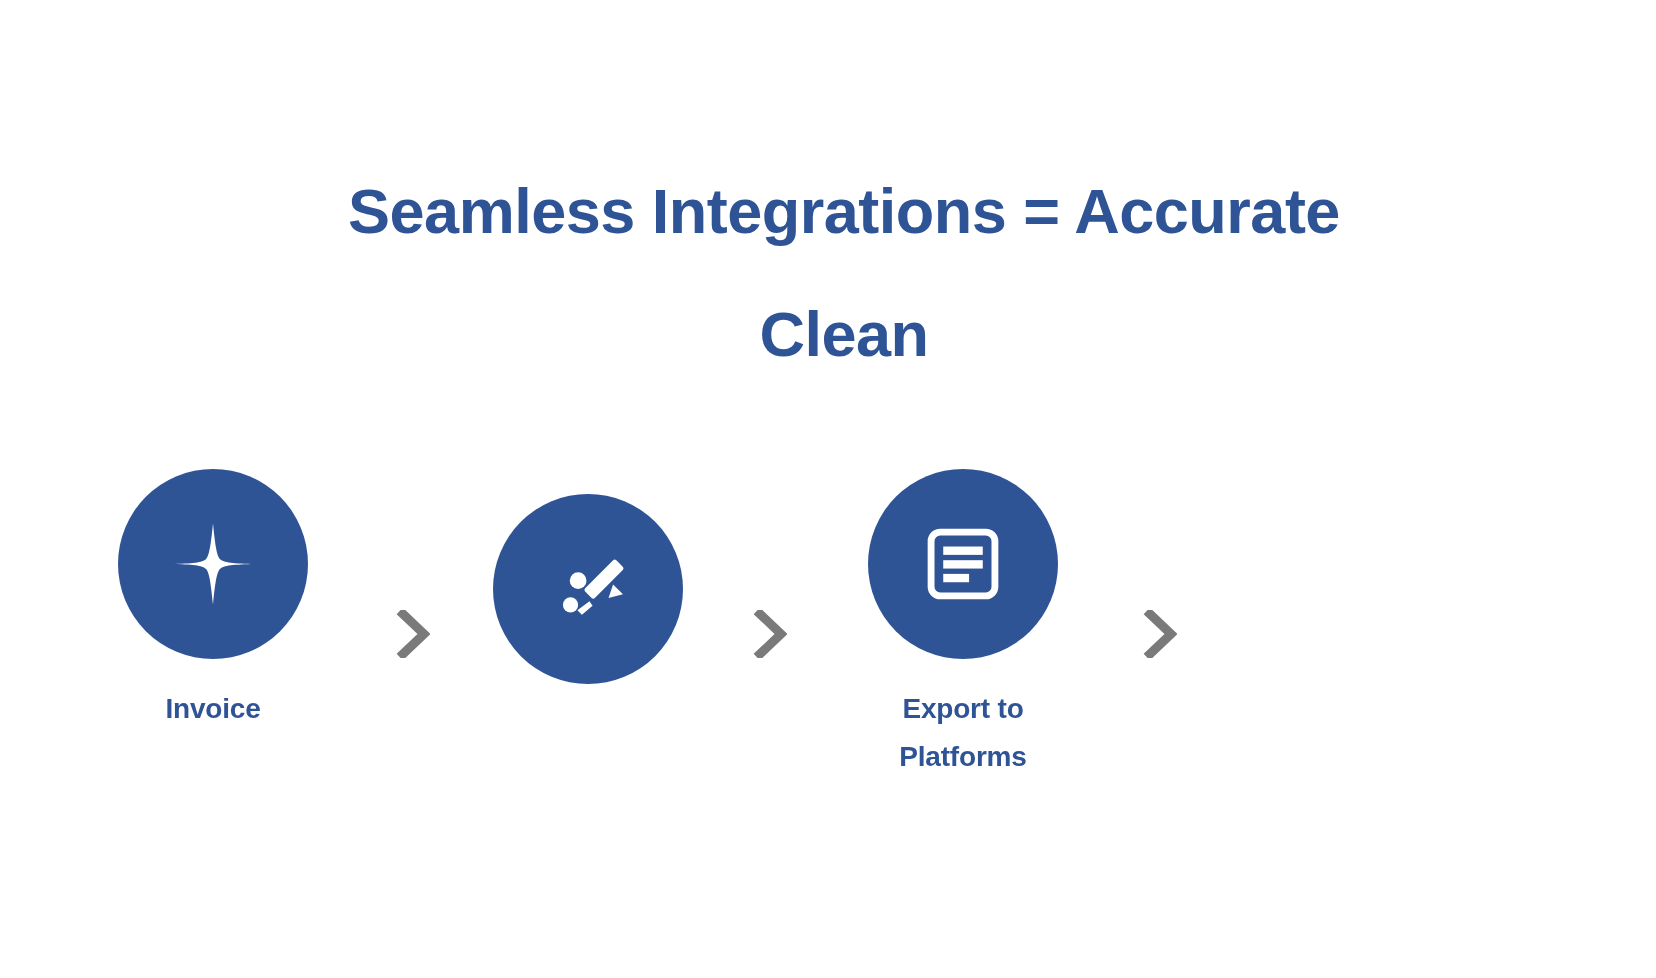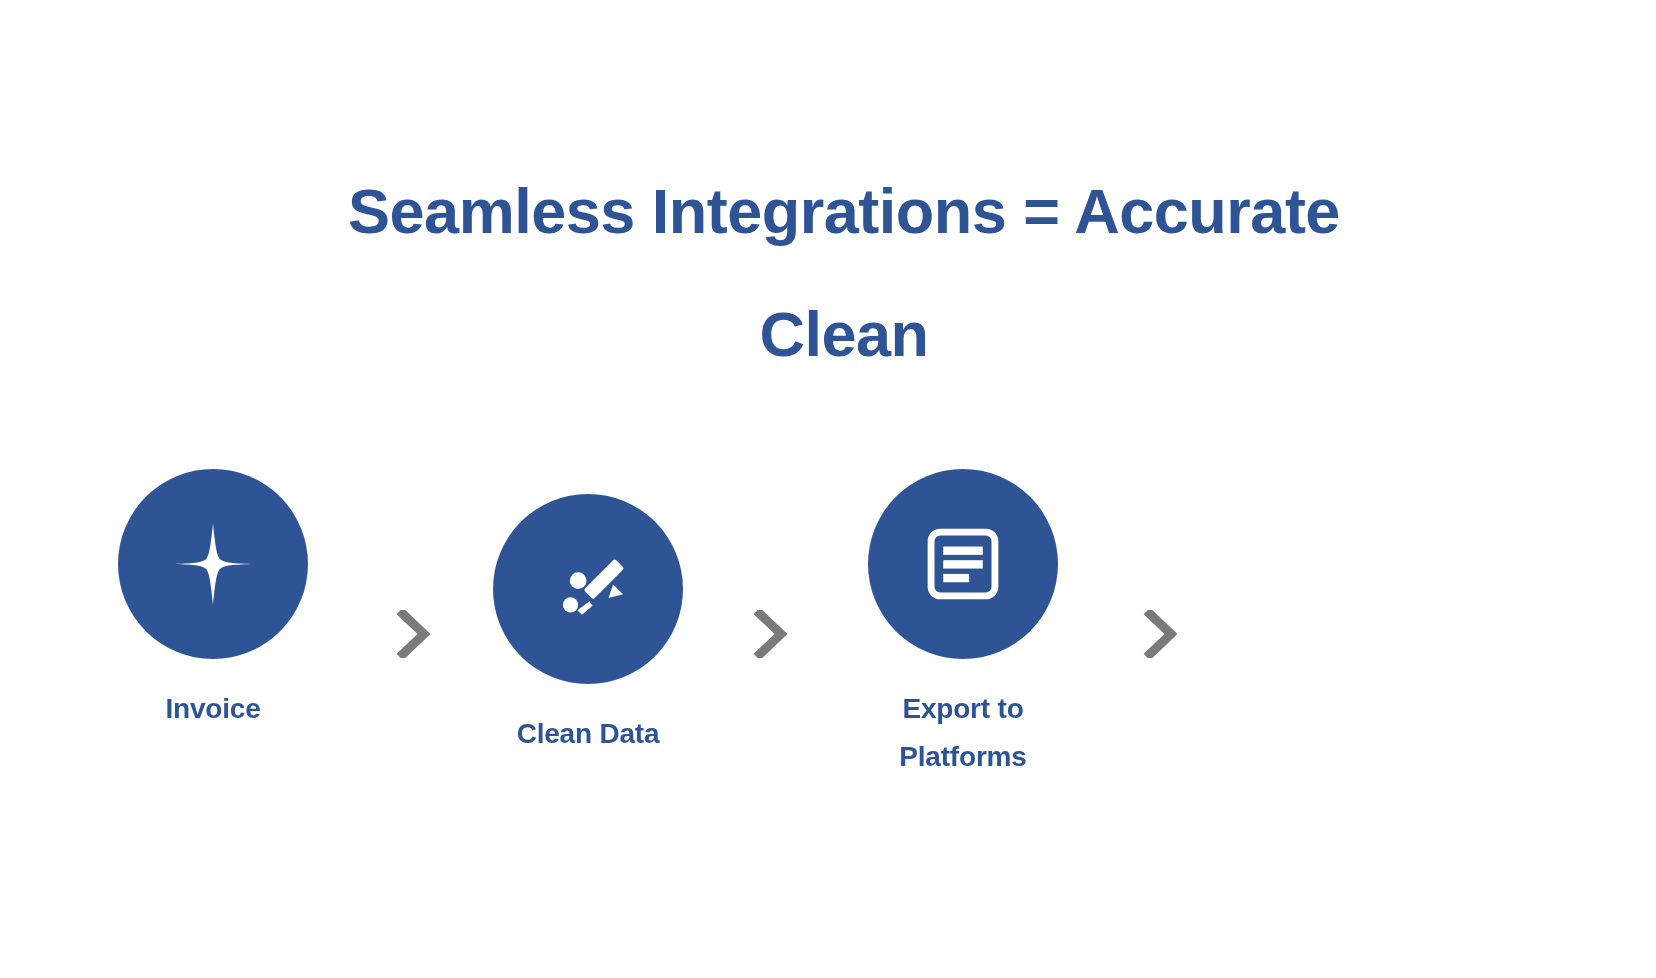--- a/index.html
+++ b/index.html
@@ -116,23 +116,20 @@
             <path d="M83 44 L96 57 L77 62 Z"></path>
 
             <circle cx="37" cy="39" r="11"></circle>
 
             <circle cx="27" cy="71" r="10"></circle>
 
             <path d="M36 78 L52 66 L56 72 L42 84 Z"></path>
           </g>
         </svg>
       </div>
-      <div class="step-label">
-        <div>Clean Data</div>
-      </div>
     </div>
 
     <div class="step step-3">
       <div class="step-circle">
         <svg width="76" height="76" viewBox="0 0 100 100" aria-hidden="true">
           <rect x="8" y="8" width="84" height="84" rx="12" ry="12" fill="none" stroke="#FFFFFF" stroke-width="9"></rect>
           <rect x="24" y="27" width="52" height="11" fill="#FFFFFF"></rect>
           <rect x="24" y="45" width="52" height="11" fill="#FFFFFF"></rect>
           <rect x="24" y="63" width="34" height="11" fill="#FFFFFF"></rect>
         </svg>

